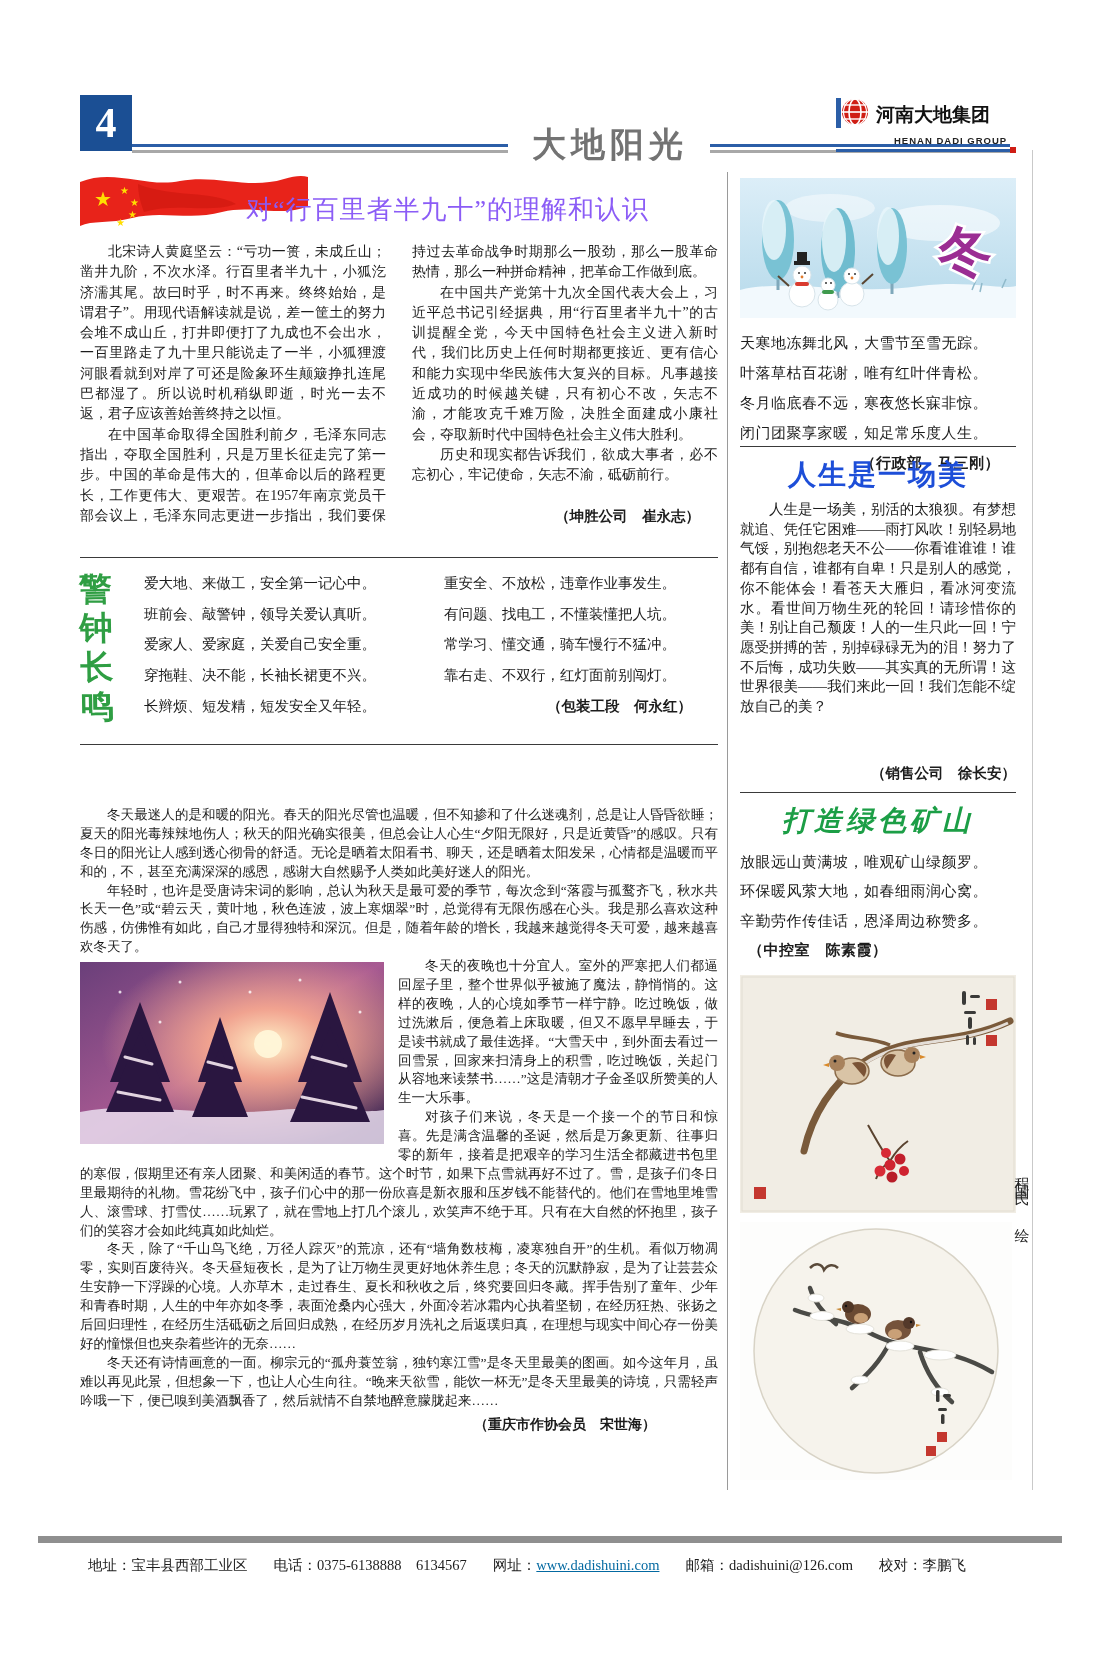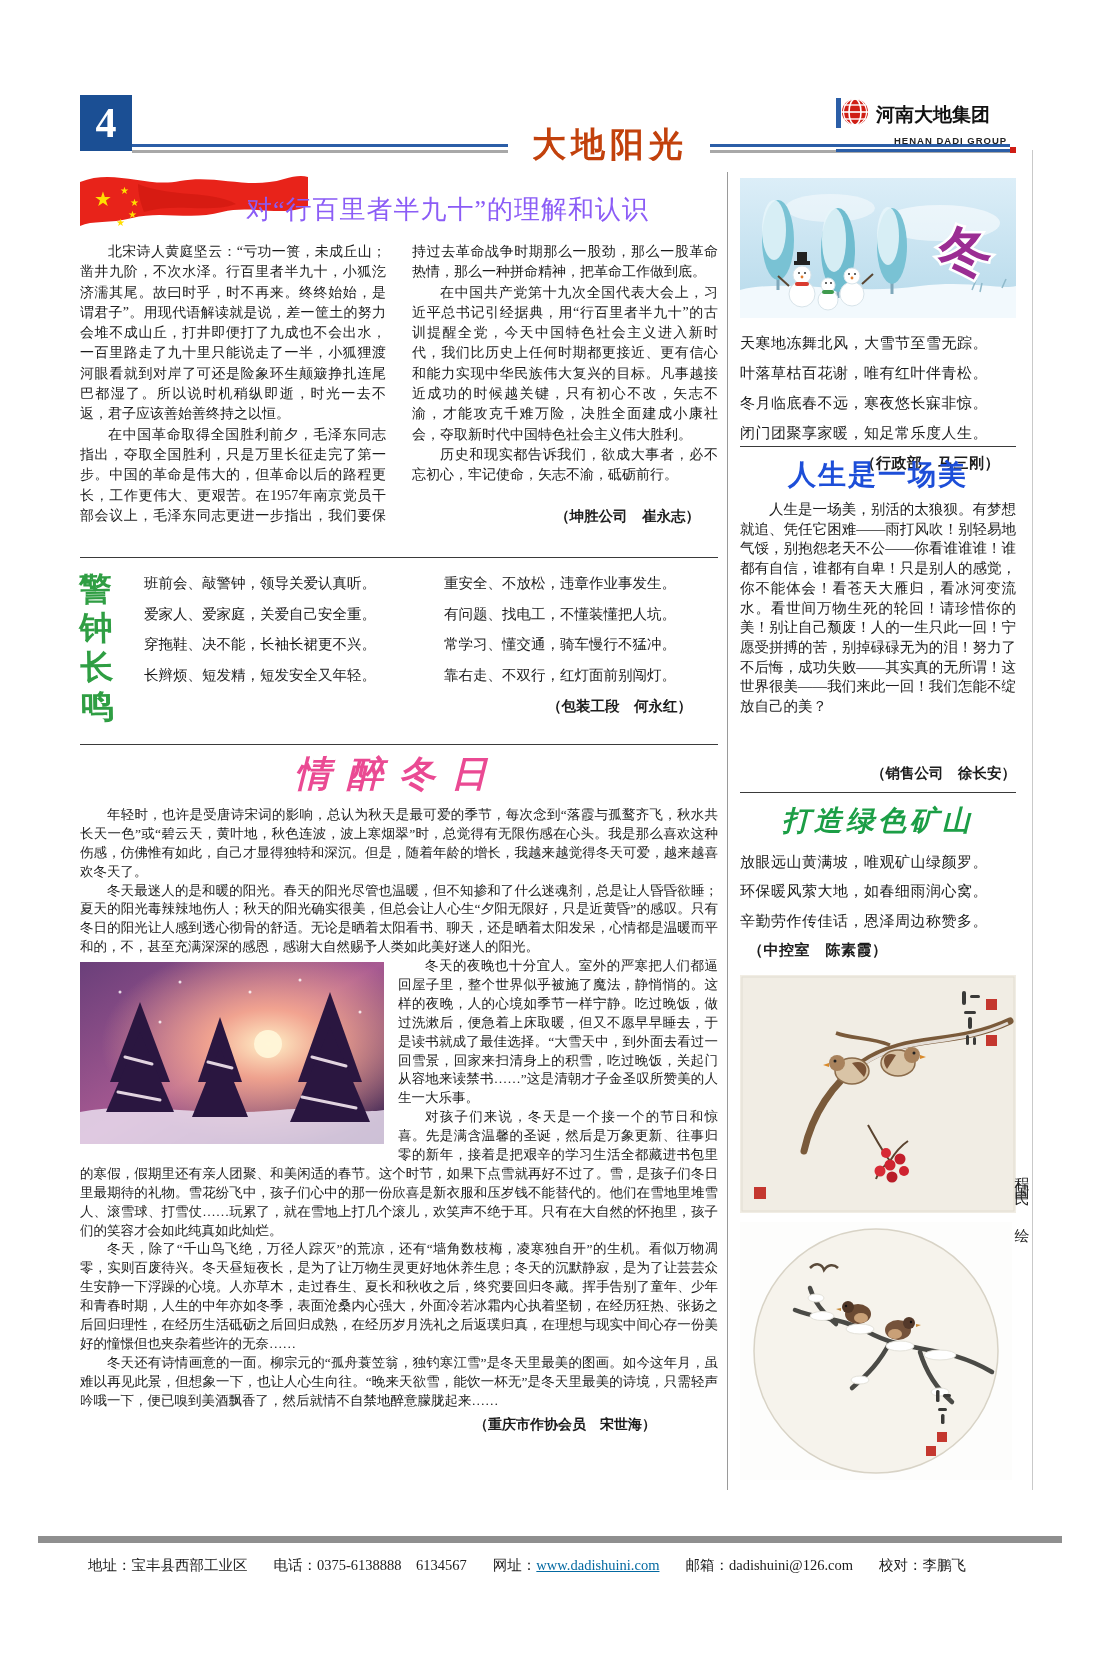--- a/index.html
+++ b/index.html
@@ -7,21 +7,21 @@
         font-family:"Liberation Serif","DejaVu Serif",serif;color:#1c1c1c;overflow:hidden;}
   .abs{position:absolute;}
 
   
   .page-num{left:80px;top:95px;width:52px;height:56px;background:#1b4f94;color:#fff;
             display:flex;align-items:center;justify-content:center;font-size:42px;font-weight:bold;
             font-family:"Liberation Serif",serif;}
   .dbl-rule{height:9px;}
   .dbl-rule .b{height:3px;background:#2b5ea7;}
   .dbl-rule .g{height:3px;background:#a8a8a8;margin-top:3px;}
-  .masthead{left:498px;top:122px;width:224px;text-align:center;color:#c2410c;font-weight:bold;
+  .masthead{left:498px;top:122px;width:224px;text-align:center;color:#737373;font-weight:bold;
             font-size:34px;letter-spacing:5px;font-family:"Liberation Sans","DejaVu Sans",sans-serif;}
   .logo{left:836px;top:96px;width:178px;}
   .logo-row{display:flex;align-items:center;gap:6px;}
   .logo-cn{font-size:19px;font-weight:bold;font-family:"Liberation Sans",sans-serif;color:#111;white-space:nowrap;}
   .logo-en{font-size:9.5px;font-weight:bold;font-family:"Liberation Sans",sans-serif;color:#222;
            letter-spacing:1px;margin-left:58px;margin-top:1px;}
   .logo-underline{margin-top:3px;height:3px;background:#2b5ea7;position:relative;}
   .logo-underline .dot{position:absolute;right:-2px;top:-2px;width:6px;height:6px;background:#cf1d14;}
 
   .vdivider{left:727px;top:172px;width:1px;height:1318px;background:#9a9a9a;}
@@ -147,41 +147,41 @@
     <p>历史和现实都告诉我们，欲成大事者，必不忘初心，牢记使命，矢志不渝，砥砺前行。</p>
     <div class="a1-byline byline">（坤胜公司　崔永志）</div>
   </div>
 
   <hr class="abs hr" style="left:80px;top:557px;width:638px;">
 
   <div class="abs jingle">
     <div class="jingle-title">警钟长鸣</div>
     <div class="jingle-cols">
       <div class="jingle-col" style="padding-left:18px;">
+        <div>爱大地、来做工，安全第一记心中。</div>
         <div>班前会、敲警钟，领导关爱认真听。</div>
         <div>爱家人、爱家庭，关爱自己安全重。</div>
         <div>穿拖鞋、决不能，长袖长裙更不兴。</div>
         <div>长辫烦、短发精，短发安全又年轻。</div>
       </div>
       <div class="jingle-col" style="padding-left:26px;">
         <div>重安全、不放松，违章作业事发生。</div>
         <div>有问题、找电工，不懂装懂把人坑。</div>
         <div>常学习、懂交通，骑车慢行不猛冲。</div>
         <div>靠右走、不双行，红灯面前别闯灯。</div>
         <div class="jingle-byline byline">（包装工段　何永红）</div>
       </div>
     </div>
   </div>
 
   <hr class="abs hr" style="left:80px;top:744px;width:638px;">
 
-  <div class="abs essay-title">情醉冬日</div>
   <div class="abs essay-body">
+    <p>冬天最迷人的是和暖的阳光。春天的阳光尽管也温暖，但不知掺和了什么迷魂剂，总是让人昏昏欲睡；夏天的阳光毒辣辣地伤人；秋天的阳光确实很美，但总会让人心生“夕阳无限好，只是近黄昏”的感叹。只有冬日的阳光让人感到透心彻骨的舒适。无论是晒着太阳看书、聊天，还是晒着太阳发呆，心情都是温暖而平和的，不，甚至充满深深的感恩，感谢大自然赐予人类如此美好迷人的阳光。</p>
     <p>年轻时，也许是受唐诗宋词的影响，总认为秋天是最可爱的季节，每次念到“落霞与孤鹜齐飞，秋水共长天一色”或“碧云天，黄叶地，秋色连波，波上寒烟翠”时，总觉得有无限伤感在心头。我是那么喜欢这种伤感，仿佛惟有如此，自己才显得独特和深沉。但是，随着年龄的增长，我越来越觉得冬天可爱，越来越喜欢冬天了。</p>
-    <p>冬天最迷人的是和暖的阳光。春天的阳光尽管也温暖，但不知掺和了什么迷魂剂，总是让人昏昏欲睡；夏天的阳光毒辣辣地伤人；秋天的阳光确实很美，但总会让人心生“夕阳无限好，只是近黄昏”的感叹。只有冬日的阳光让人感到透心彻骨的舒适。无论是晒着太阳看书、聊天，还是晒着太阳发呆，心情都是温暖而平和的，不，甚至充满深深的感恩，感谢大自然赐予人类如此美好迷人的阳光。</p>
     <div class="photo-float">
       <svg width="304" height="182" viewBox="0 0 304 182">
         <defs>
           <linearGradient id="sky" x1="0" y1="0" x2="1" y2="1">
             <stop offset="0" stop-color="#6a3f7a"></stop>
               <stop offset="0.5" stop-color="#a85a92"></stop>
               <stop offset="1" stop-color="#2e1f4a"></stop>
           </linearGradient>
           <radialGradient id="sun" cx="0.62" cy="0.45" r="0.55">
             <stop offset="0" stop-color="#fff2c8"></stop>

